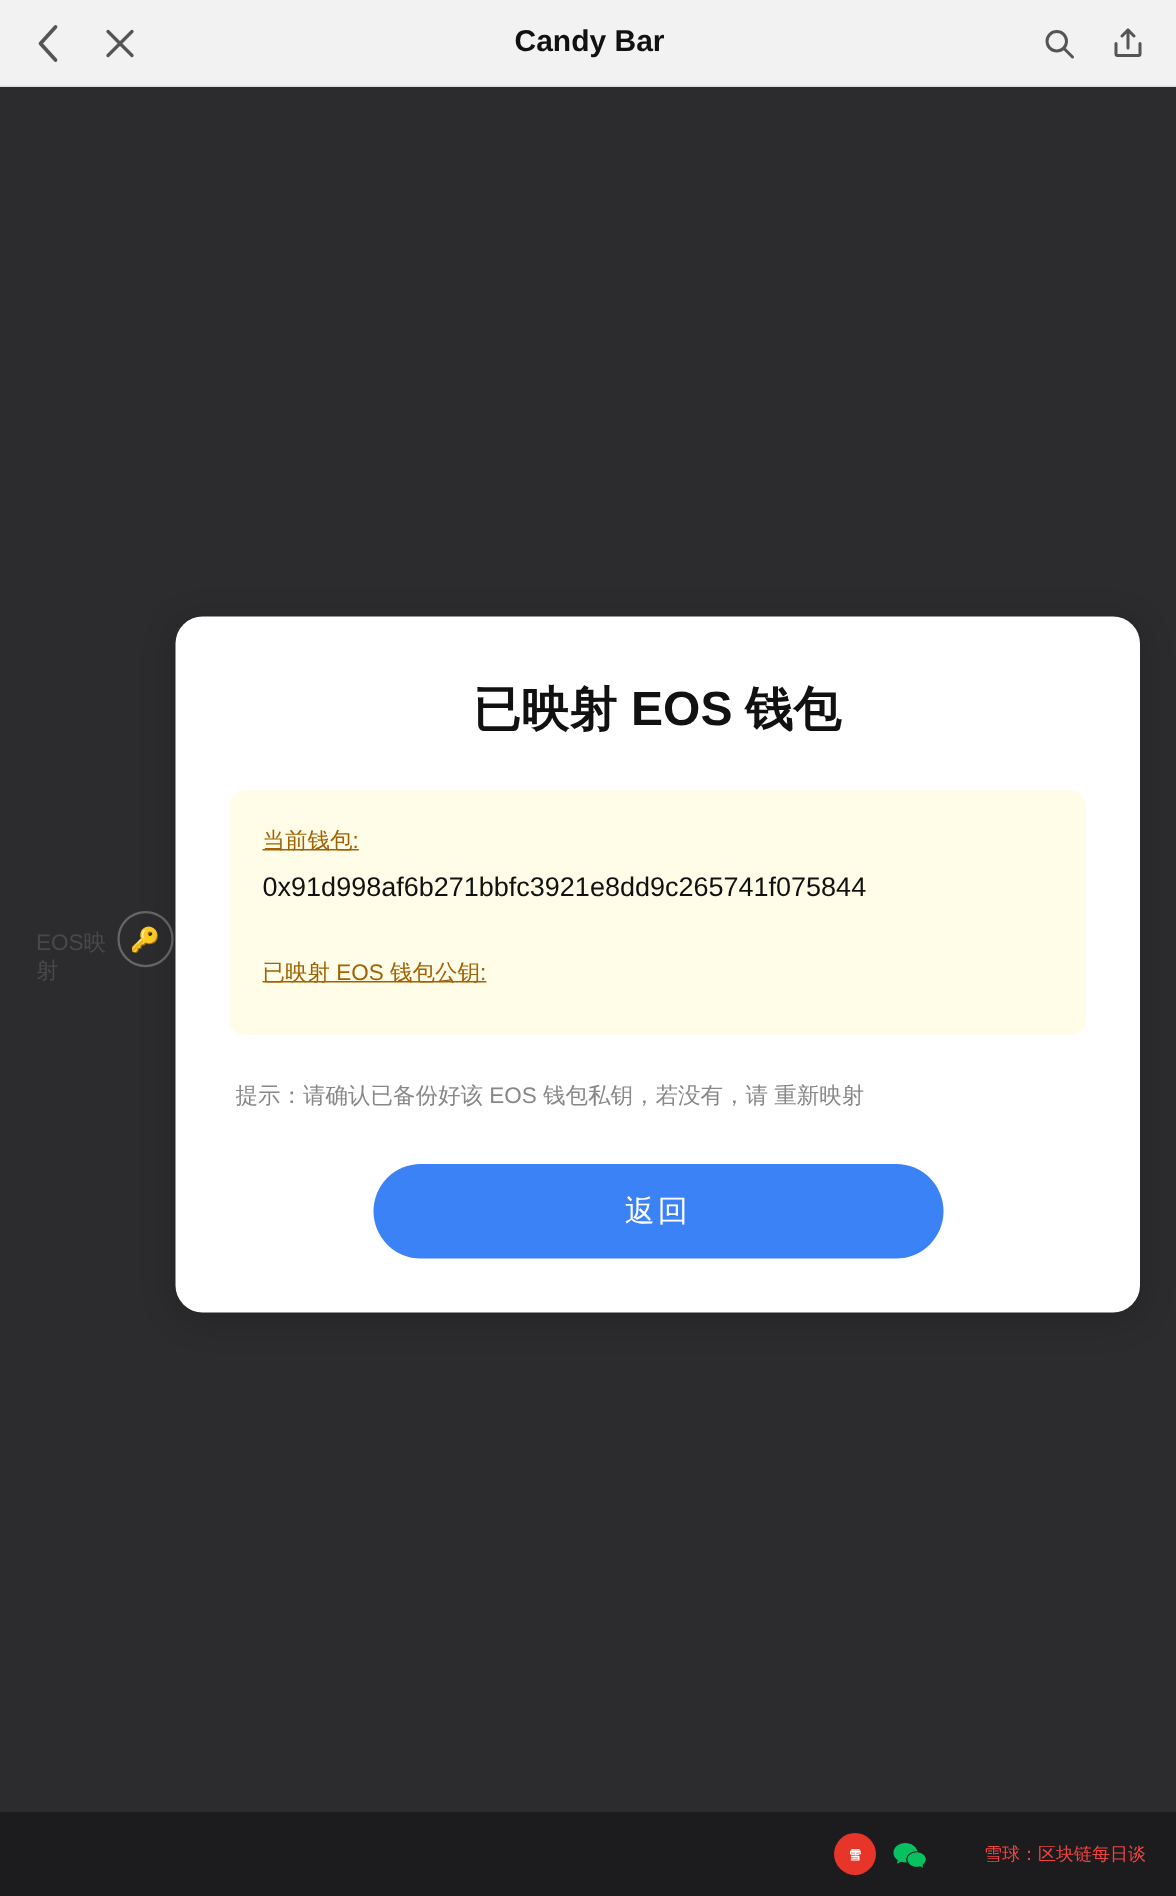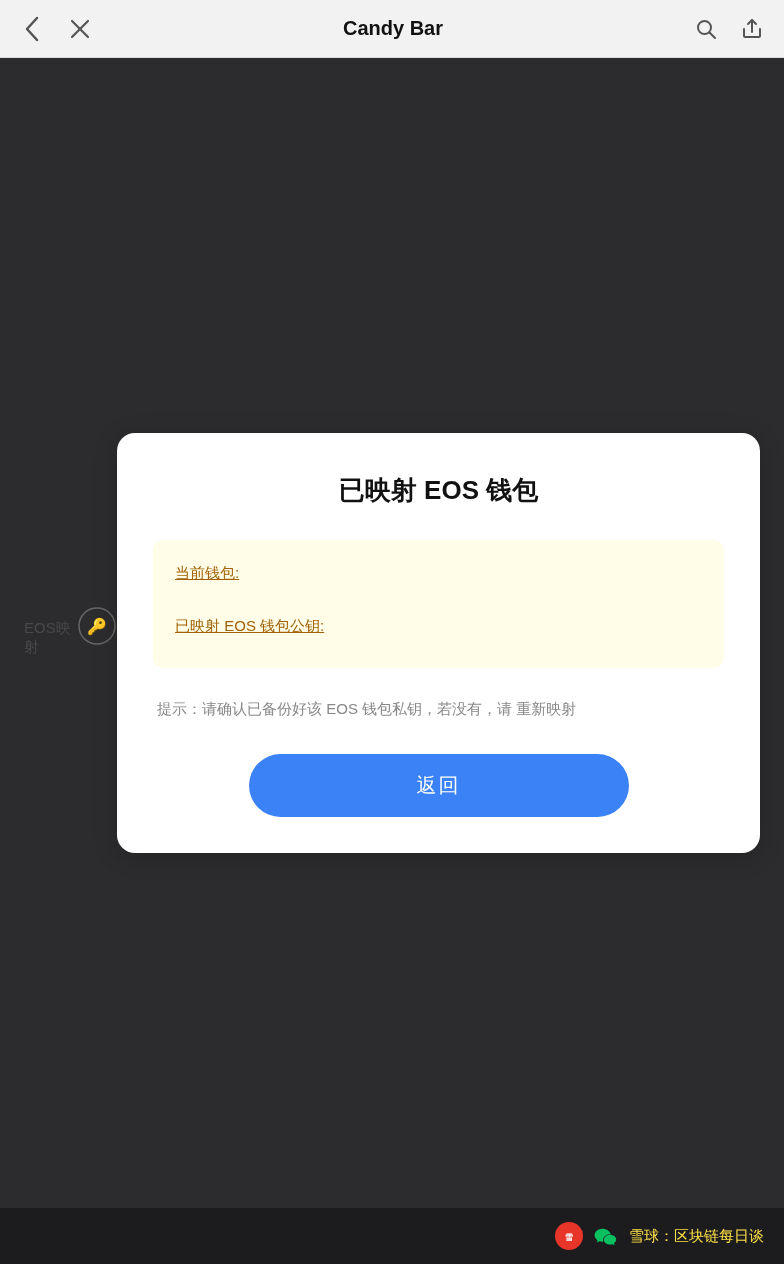--- a/index.html
+++ b/index.html
@@ -79,21 +79,21 @@
     .card {
       background-color: #fff;
       border-radius: 18px;
       padding: 40px 36px 36px;
       width: 100%;
       max-width: 720px;
       box-shadow: 0 4px 24px rgba(0,0,0,0.18);
     }
 
     .card-title {
-      font-size: 26px;
+      font-size: 32px;
       font-weight: 600;
       color: #111;
       text-align: center;
       margin-bottom: 32px;
     }
 
     
     .info-box {
       background-color: #fffde7;
       border-radius: 10px;
@@ -171,22 +171,23 @@
       align-items: center;
       justify-content: center;
     }
 
     .footer-logo svg {
       width: 18px;
       height: 18px;
     }
 
     .footer-text {
-      color: #fde047;
-      font-size: 15px;
+      color: #ef4444;
+      font-size: 12px;
+      margin-left: 26px;
     }
 
     .footer-wx-icon {
       width: 26px;
       height: 26px;
       fill: #07c160;
     }
 
     
     .chevron-left { font-size: 22px; color: #555; }
@@ -238,20 +239,21 @@
     </svg>
   </div>
 
   <div class="card">
 
     <div class="card-title">已映射 EOS 钱包</div>
 
     <div class="info-box">
 
       <span class="info-label">当前钱包:</span>
+      <div class="info-value">0x91d998af6b271bbfc3921e8dd9c265741f075844</div>
 
       <span class="info-label info-label-second">已映射 EOS 钱包公钥:</span>
 
     </div>
 
     <div class="hint-text">提示：请确认已备份好该 EOS 钱包私钥，若没有，请 重新映射</div>
 
     <button class="btn-return">返回</button>
 
   </div>

